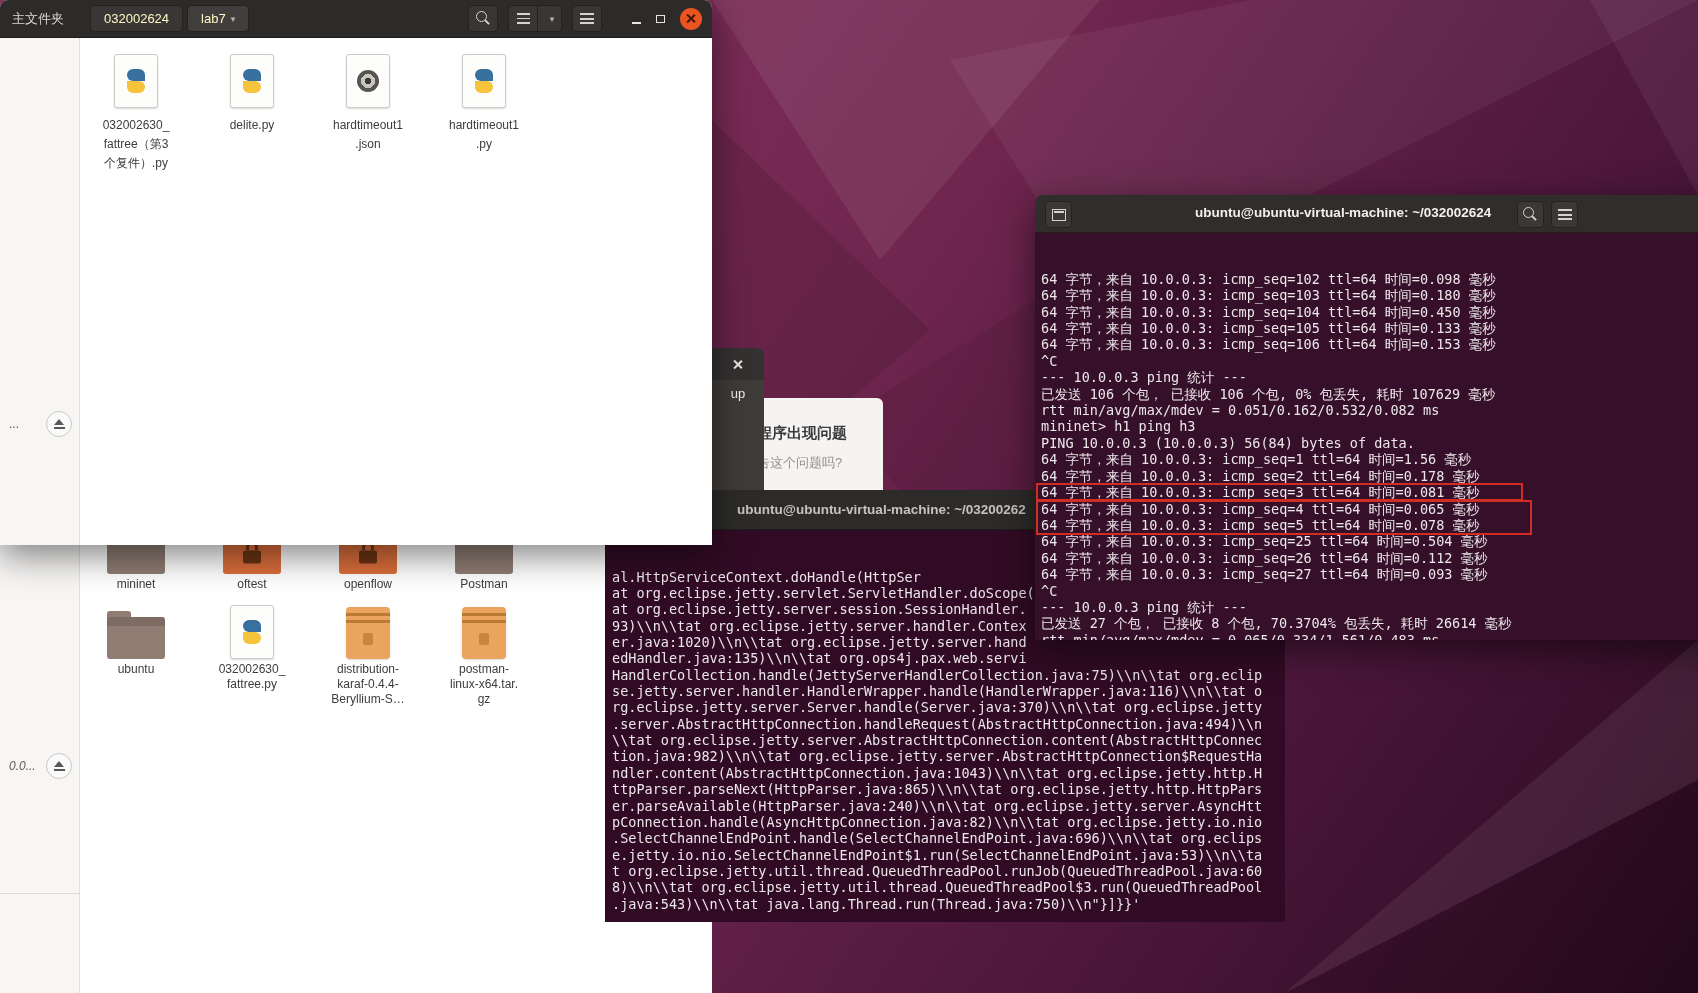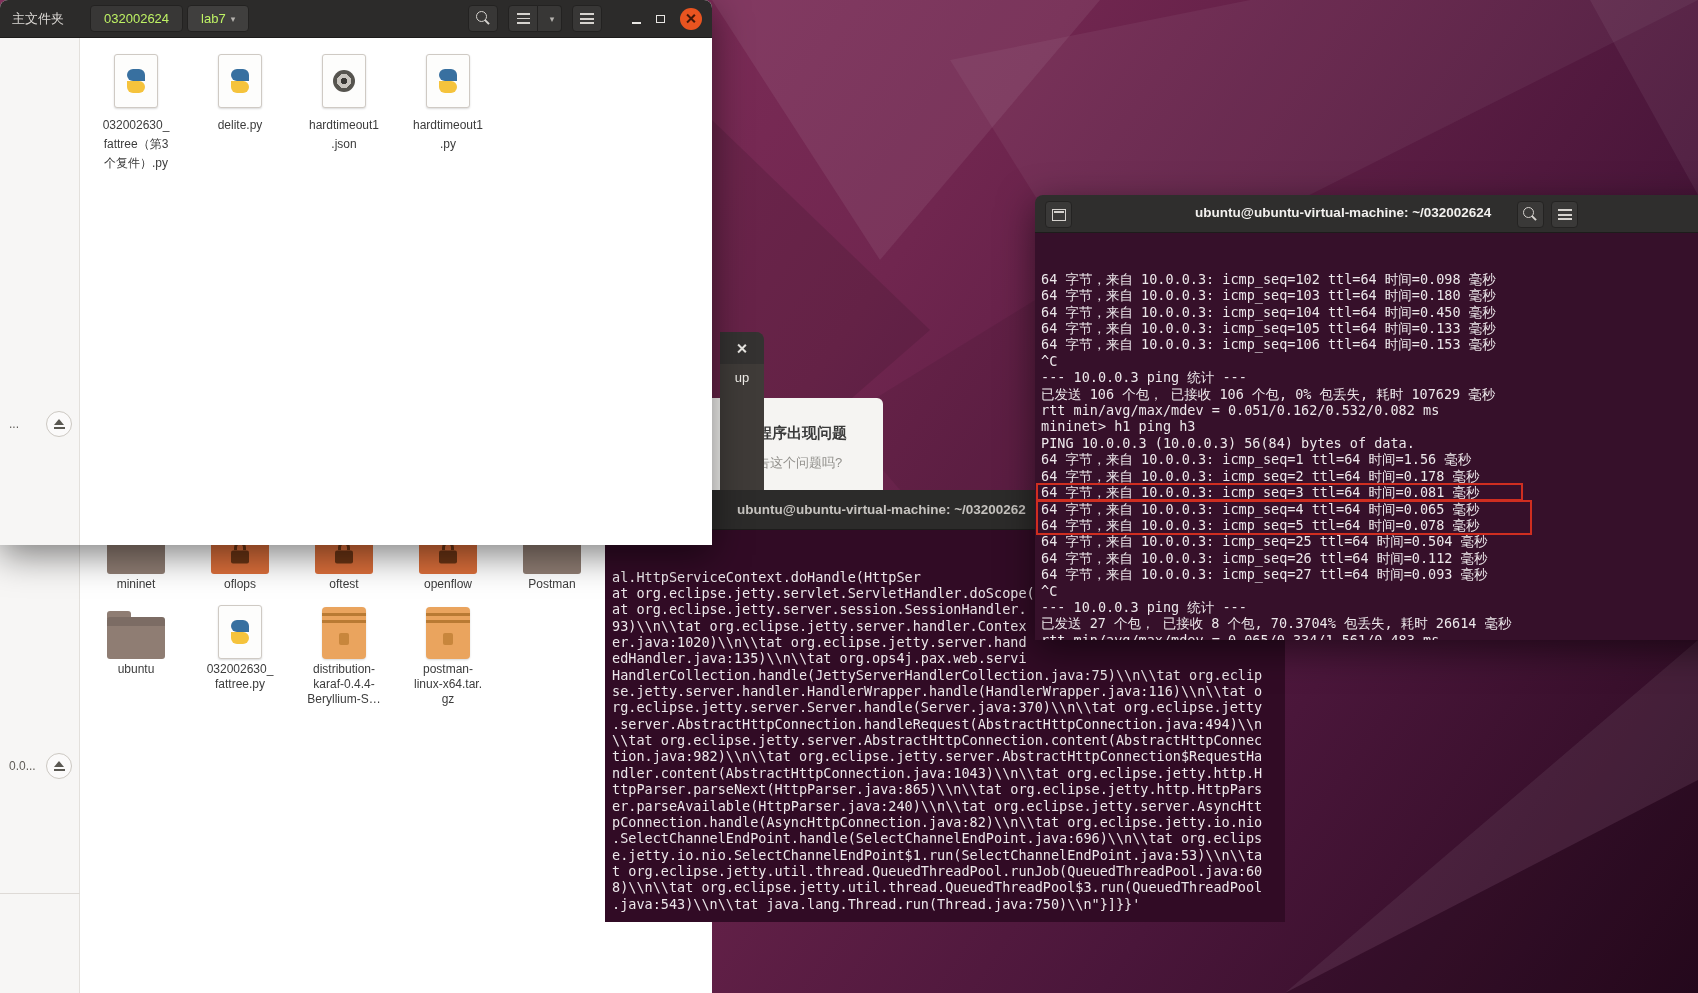--- a/index.html
+++ b/index.html
@@ -40,40 +40,40 @@
   .icon-eject { display:inline-block; color:#5a5852; }
   .icon-eject .tri { display:block; width:0; height:0; border-left:5px solid transparent;
       border-right:5px solid transparent; border-bottom:6px solid currentColor; margin:0 auto; }
   .icon-eject .bar { display:block; width:11px; height:2.2px; background:currentColor; margin:2px auto 0; }
 
   
   .front-fm { left:0; top:0; width:712px; height:545px; background:#fff; z-index:50; border-radius:8px 8px 0 0; }
   .fm-header { height:38px; border-radius:8px 8px 0 0; padding:0 10px; }
   .home-label { color:#dcd9d5; font-size:13px; margin-left:2px; }
   .crumb { margin-left:26px; height:27px; padding:0 13px; background:#383736; border:1px solid #232221;
-      border-radius:4px; color:#bef264; font-size:13px; display:flex; align-items:center; }
+      border-radius:4px; color:#fef9c3; font-size:13px; display:flex; align-items:center; }
   .crumb.current { margin-left:4px; background:#403f3e; }
   .spacer { flex:1; }
   .hbtn { height:27px; min-width:30px; display:flex; align-items:center; justify-content:center;
       background:#383736; border:1px solid #232221; border-radius:4px; color:#d6d3cf; margin-left:10px; }
   .split { display:flex; margin-left:10px; }
   .split .hbtn { margin-left:0; }
   .split .hbtn.left { border-radius:4px 0 0 4px; }
   .split .hbtn.right { border-radius:0 4px 4px 0; border-left:none; min-width:24px; }
   .winctl { display:flex; align-items:center; margin-left:22px; }
   .wbtn { width:24px; height:24px; display:flex; align-items:center; justify-content:center; color:#e8e6e3; }
   .wbtn.close { width:22px; height:22px; border-radius:50%; background:#e95420; color:#431708; margin-left:8px; }
   .fm-sidebar { position:absolute; top:38px; left:0; bottom:0; width:80px; background:#f7f6f5;
       border-right:1px solid #e3e0dc; }
   .mount { position:absolute; left:4px; right:4px; height:32px; display:flex; align-items:center;
       border-radius:5px; }
   .mount-label { font-size:12px; color:#5f5c57; margin-left:5px; flex:1; overflow:hidden; white-space:nowrap; }
   .eject { width:26px; height:26px; border-radius:50%; border:1px solid #ccc8c2; background:#fbfafa;
       display:flex; flex-direction:column; align-items:center; justify-content:center; margin-right:3px; }
-  .files-row { position:absolute; display:flex; }
+  .files-row { position:absolute; display:flex; gap:12px; }
   .front-fm .files-row { left:84px; top:52px; }
   .fitem { width:104px; display:flex; flex-direction:column; align-items:center; }
   .ficon { height:56px; display:flex; align-items:flex-end; justify-content:center; }
   .flabel { margin-top:8px; font-size:12px; line-height:19px; color:#3c3c3c; text-align:center; white-space:pre; }
 
   .page { width:44px; height:54px; background:#fdfdfc; border:1px solid #cfcac4; border-radius:3px;
       display:flex; align-items:center; justify-content:center; box-shadow:0 1px 2px rgba(0,0,0,.15); }
   .py-logo { width:28px; height:28px; position:relative; display:block; }
   .py-logo::before { content:""; position:absolute; top:2px; left:5px; width:18px; height:12px;
       background:#3870a0; border-radius:6px 6px 0 6px; }
@@ -95,21 +95,21 @@
   .archive { width:44px; height:52px; border-radius:4px; background:#eaa45e; position:relative;
       box-shadow:0 1px 2px rgba(0,0,0,.15); }
   .archive::before { content:""; position:absolute; top:6px; left:0; right:0; height:14px;
       background:repeating-linear-gradient(180deg,#b97a33 0 3px, transparent 3px 7px); }
   .archive::after { content:""; position:absolute; top:26px; left:50%; width:10px; height:12px;
       transform:translateX(-50%); background:#c8863c; border-radius:2px; }
 
   
   .back-fm { left:0; top:545px; width:712px; height:448px; background:#fff; z-index:10; }
   .bm-sidebar { position:absolute; top:0; left:0; bottom:0; width:80px; background:#f7f6f5;
-      border-right:1px solid #e3e0dc; }
+      border-right:1px solid #e3e0dc;font-style:italic; }
   .bm-sep { position:absolute; top:348px; left:0; width:80px; border-top:1px solid #dedad6; }
   .back-fm .row1 { left:84px; top:-25px; }
   .back-fm .row2 { left:84px; top:60px; }
   .back-fm .fitem { width:104px; }
   .back-fm .ficon { height:54px; }
   .back-fm .flabel { margin-top:3px; line-height:15px; }
 
   
   .term-header { position:relative; height:38px; background:#2f2e2d; border-bottom:1px solid #1d1c1b;
       border-radius:8px 8px 0 0; }
@@ -133,22 +133,22 @@
   .redbox { position:absolute; border:2px solid #cf2e20; z-index:70; background:transparent; }
   .redbox1 { left:1036px; top:483px; width:487px; height:18px; }
   .redbox2 { left:1036px; top:500px; width:496px; height:35px; }
 
   
   .dialog { position:absolute; left:700px; top:398px; width:183px; height:92px; background:#f5f4f2;
       z-index:20; border-radius:6px 6px 0 0; padding:26px 10px 0 57px; }
   .dlg-title { font-size:15px; font-weight:bold; color:#3a3a3a; white-space:nowrap; }
   .dlg-sub { font-size:13px; color:#92908c; margin-top:11px; white-space:nowrap; }
 
-  .mini-window { position:absolute; left:712px; top:332px; width:44px; height:215px; background:#3f3b38;
-      z-index:30; border-radius:0 8px 0 0;margin-left:8px; }
+  .mini-window { position:absolute; left:712px; top:348px; width:52px; height:215px; background:#3f3b38;
+      z-index:30; border-radius:0 8px 0 0; }
   .mini-titlebar { height:32px; background:#343231; border-radius:0 8px 0 0; display:flex;
       align-items:center; justify-content:center; }
   .mini-close { color:#e8e6e2; width:24px; height:24px; display:flex; align-items:center; justify-content:center; }
   .mini-label { color:#f0eee9; font-size:13px; text-align:center; margin-top:6px; }
 </style>
 </head>
 <body>
 
 <div class="desktop">
 
@@ -176,31 +176,20 @@
       </div>
       <div class="bm-sep"></div>
     </div>
 
     <div class="files-row row1">
       <div class="fitem">
         <div class="ficon">
             <div class="folder"></div>
           </div>
         <div class="flabel">mininet</div>
-      </div>
-      <div class="fitem">
-        <div class="ficon">
-            <div class="folder lockf">
-          <span class="lock">
-                <span class="shackle"></span>
-                <span class="lockbody"></span>
-              </span>
-        </div>
-          </div>
-        <div class="flabel">oflops</div>
       </div>
       <div class="fitem">
         <div class="ficon">
             <div class="folder lockf">
           <span class="lock">
                 <span class="shackle"></span>
                 <span class="lockbody"></span>
               </span>
         </div>
           </div>

